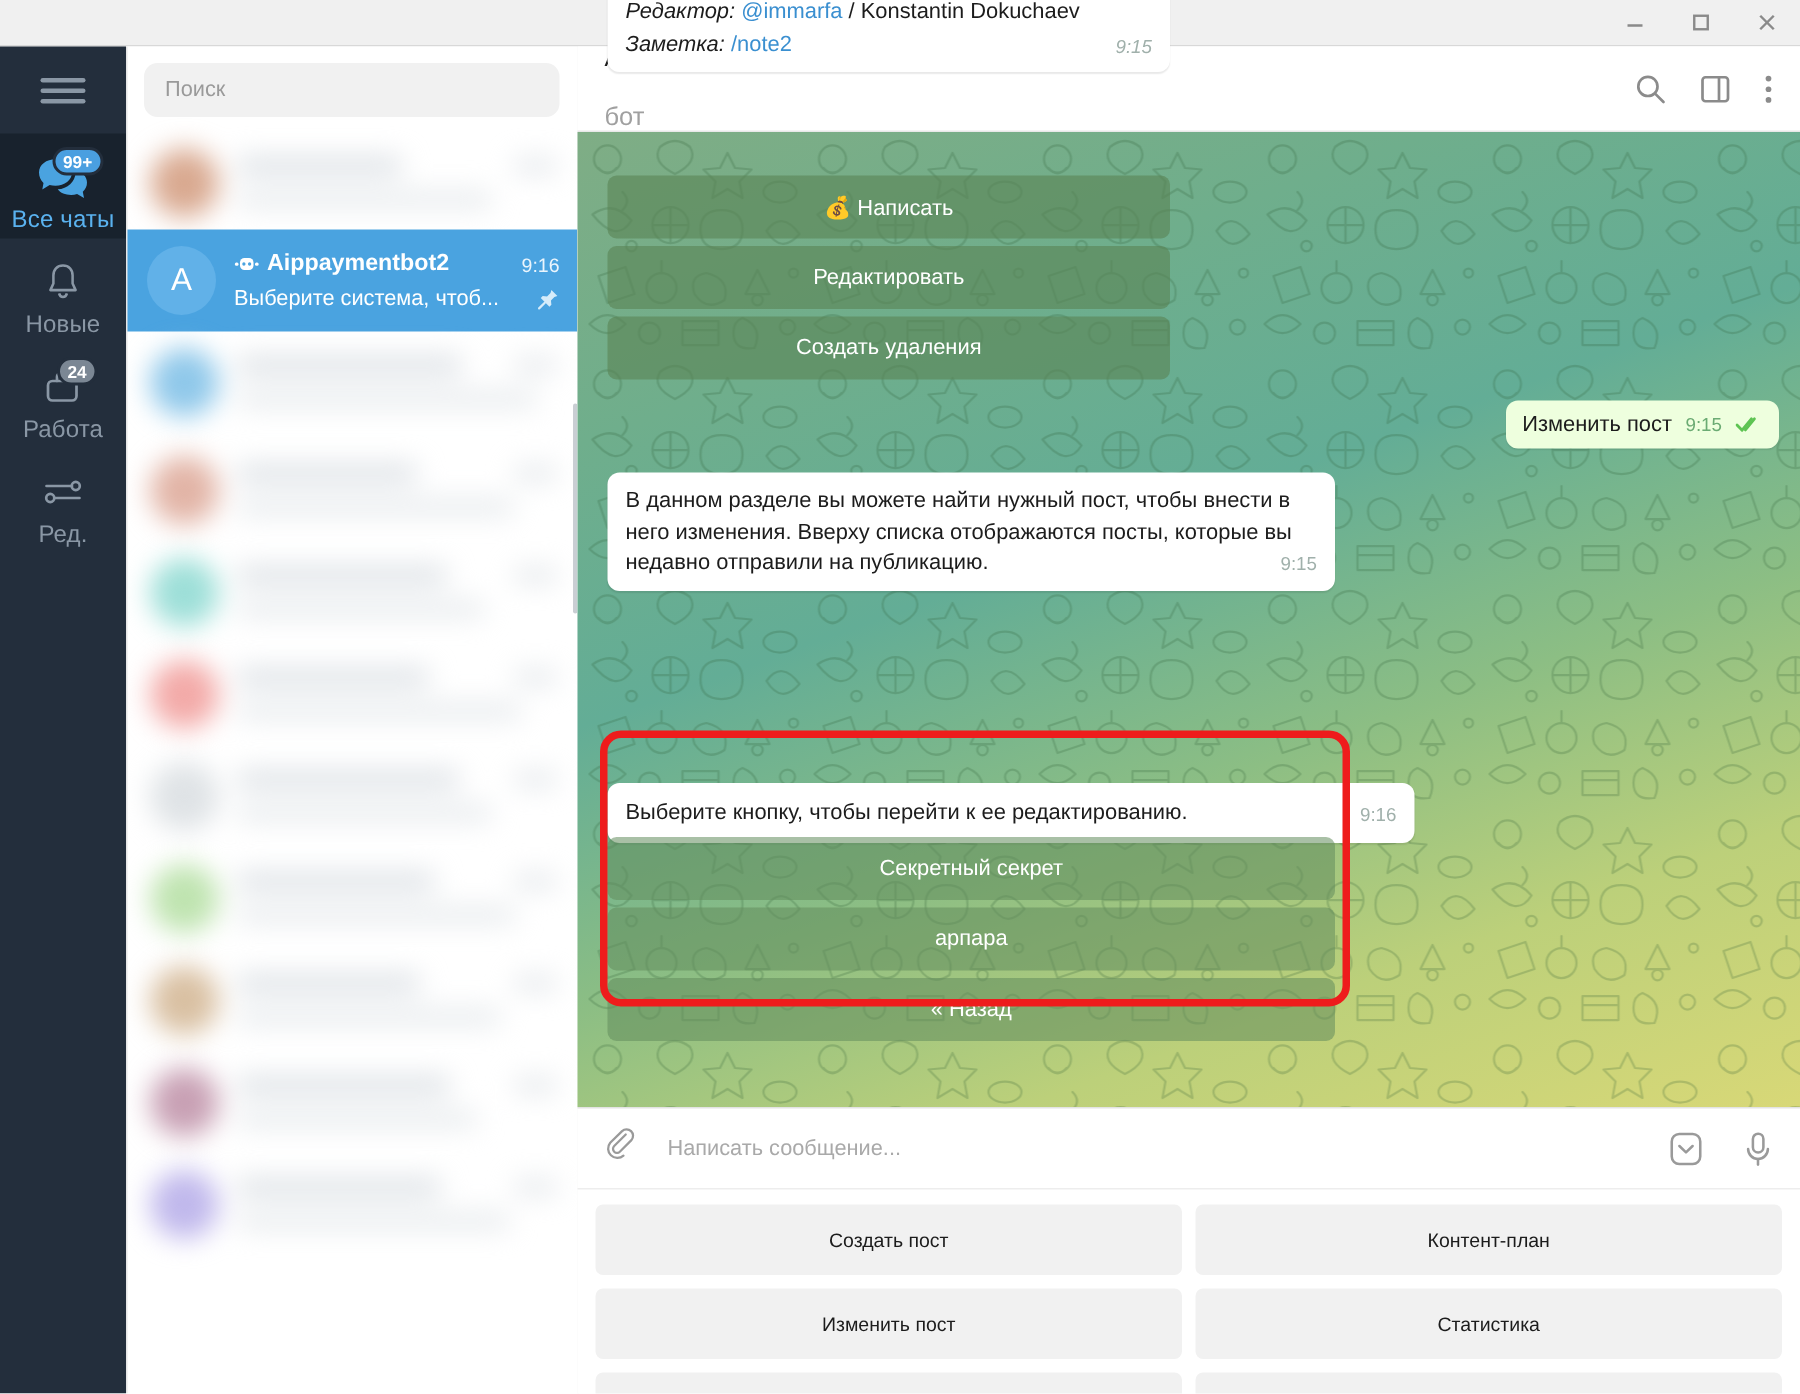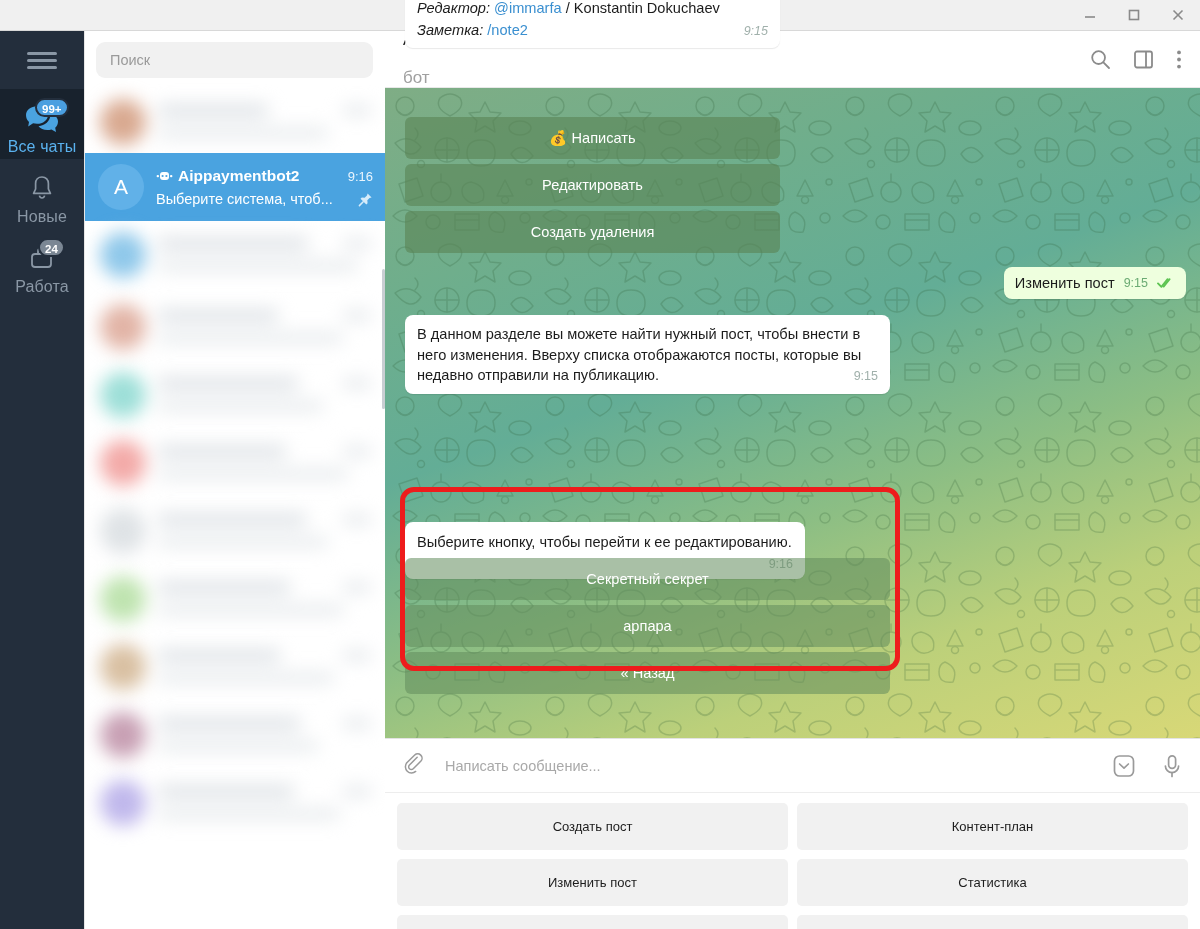--- a/index.html
+++ b/index.html
@@ -235,20 +235,31 @@
       <div class="ricon">
         <svg width="32" height="28" viewBox="0 0 32 28">
           <rect x="6" y="10" width="19" height="13" rx="3" fill="none" stroke="#8a97a5" stroke-width="1.8"></rect>
           <path d="M12 10 L12 7.4 C12 6 13 5 14.4 5 L18 5" fill="none" stroke="#8a97a5" stroke-width="1.8" stroke-linecap="round"></path>
         </svg>
         <span class="rail-badge gray">24</span>
       </div>
       <div class="rlabel">Работа</div>
     </div>
 
+    <div class="rail-item">
+      <div class="ricon">
+        <svg width="32" height="24" viewBox="0 0 32 24">
+          <line x1="5" y1="8" x2="22" y2="8" stroke="#8a97a5" stroke-width="1.8" stroke-linecap="round"></line>
+          <circle cx="24.5" cy="8" r="2.7" fill="none" stroke="#8a97a5" stroke-width="1.8"></circle>
+          <line x1="11" y1="16" x2="27" y2="16" stroke="#8a97a5" stroke-width="1.8" stroke-linecap="round"></line>
+          <circle cx="7.5" cy="16" r="2.7" fill="none" stroke="#8a97a5" stroke-width="1.8"></circle>
+        </svg>
+      </div>
+      <div class="rlabel">Ред.</div>
+    </div>
   </div>
 
   <div class="chatlist">
     <div class="search-wrap">
       <div class="search-box">Поиск</div>
     </div>
 
     <div class="blur-row" style="height:65px;">
       <div class="bav" style="background:#d9a990;"></div>
       <div class="bl1" style="width:110px;"></div>
@@ -449,21 +460,21 @@
 
       <div style="position:absolute; left:20px; top:284px; width:485px;">
         <div class="bubble-in" style="width:485px;">
           <span>В данном разделе вы можете найти нужный пост, чтобы внести в него изменения. Вверху списка отображаются посты, которые вы недавно отправили на публикацию.</span>
           <span class="time">9:15</span>
         </div>
       </div>
 
 
       <div style="position:absolute; left:20px; top:491px; width:485px;">
-        <div class="bubble-in" style="width:400px; padding:10px 12px 9px 12px;">
+        <div class="bubble-in" style="width:538px; padding:10px 12px 9px 12px;">
           <span>Выберите кнопку, чтобы перейти к ее редактированию.</span>
           <span class="time">9:16</span>
         </div>
       </div>
       <div style="position:absolute; left:20px; top:527px; width:485px;">
         <div class="kbd-btn light">Секретный секрет</div>
         <div class="kbd-btn light" style="margin-top:5px;">арпара</div>
         <div class="kbd-btn light" style="margin-top:5px;">« Назад</div>
       </div>
 

